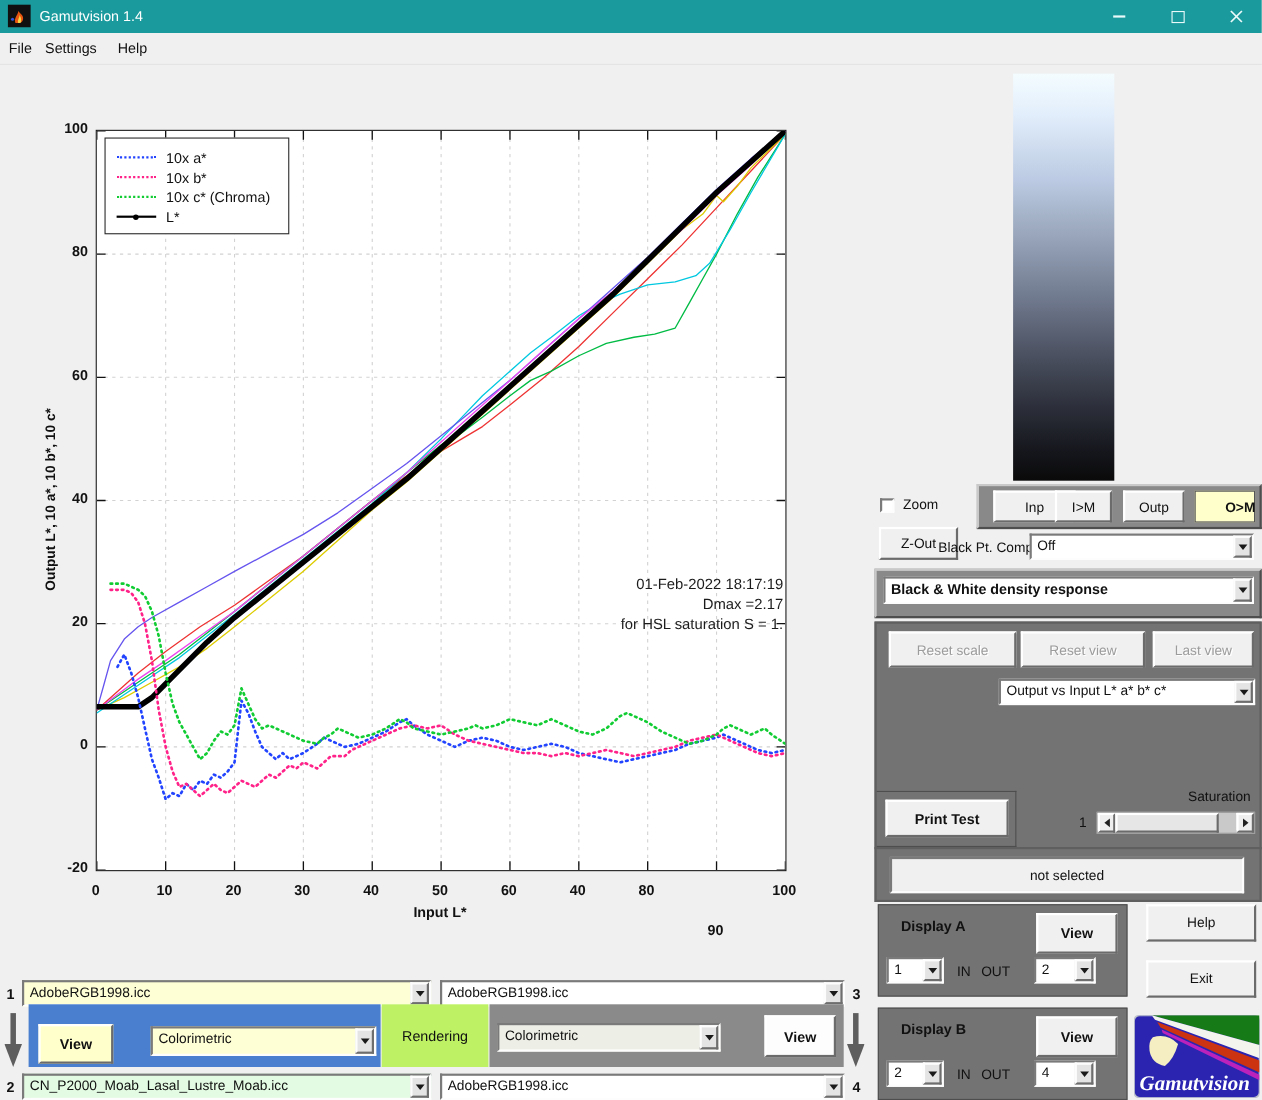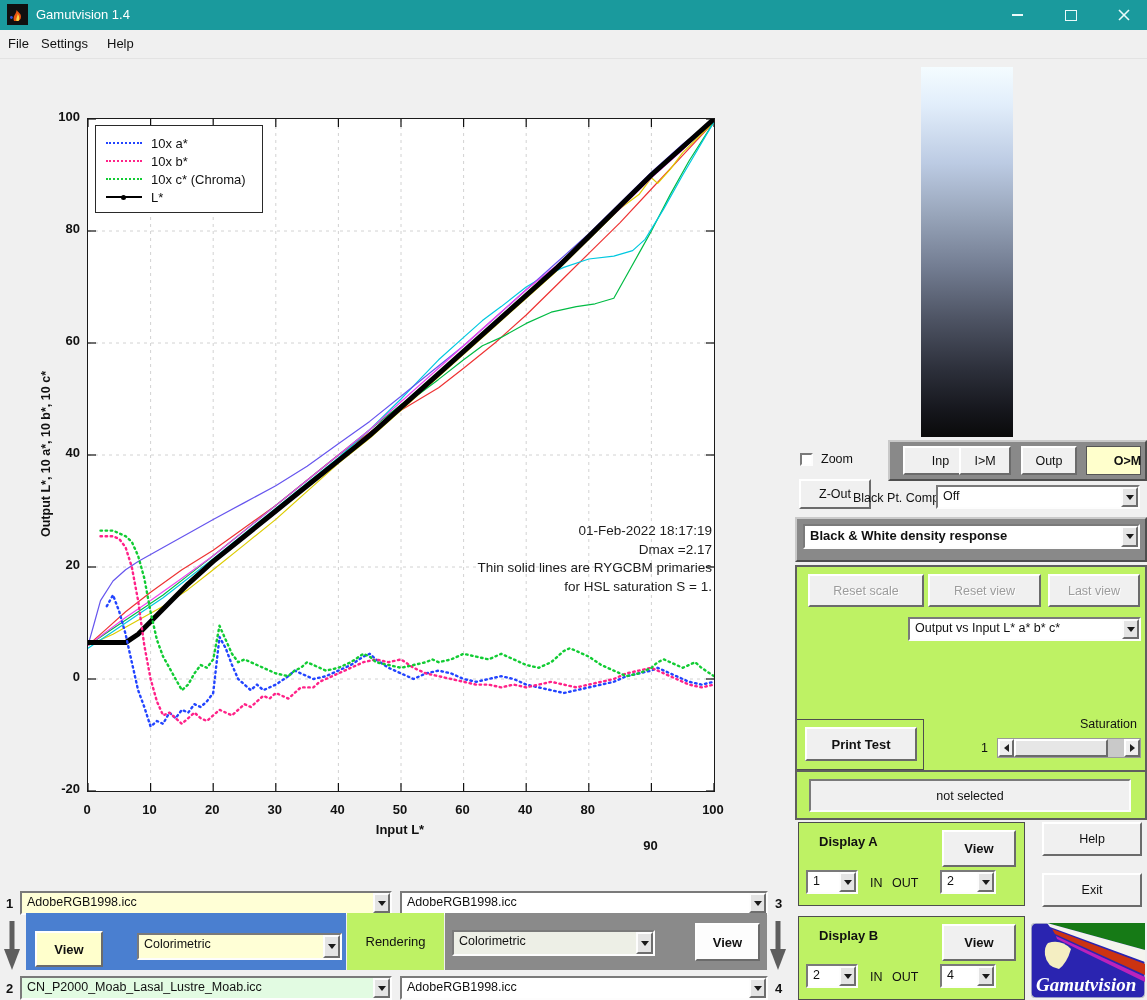--- a/index.html
+++ b/index.html
@@ -38,21 +38,21 @@
        font-family:"Liberation Sans",sans-serif;cursor:default;}
   .btn.bold{font-weight:700;font-size:13px;}
   .btn.disabled{color:#9c9c9c;text-shadow:1px 1px 0 #fff;}
   .btn.sel{background:#ffffcc;font-weight:700;border-color:#555 #555 #555 #555;border-width:1.5px;}
   .dd{position:absolute;background:#fff;border:2px solid;border-color:#7a7a7a #fdfdfd #fdfdfd #7a7a7a;box-sizing:border-box;font-size:12.5px;}
   .dd-text{position:absolute;left:5px;top:2px;right:20px;white-space:nowrap;overflow:hidden;}
   .dd-btn{position:absolute;right:0;top:0;bottom:0;width:17px;background:#e4e4e4;border:2px solid;
           border-color:#fdfdfd #6e6e6e #6e6e6e #fdfdfd;box-sizing:border-box;display:flex;align-items:center;justify-content:center;}
   .dd-tri{width:0;height:0;border-left:4px solid transparent;border-right:4px solid transparent;border-top:5px solid #1a1a1a;}
   .gray-frame{position:absolute;background:#898989;border:2px solid;border-color:#c9c9c9 #4e4e4e #4e4e4e #c9c9c9;box-sizing:border-box;}
-  .panel{position:absolute;background:#bef264;border:2px solid #5f5f5f;box-sizing:border-box;}
+  .panel{position:absolute;background:#737373;border:2px solid #5f5f5f;box-sizing:border-box;}
   .label12{position:absolute;font-size:12.5px;white-space:nowrap;}
   .checkbox{position:absolute;width:13px;height:13px;background:#fff;border:2px solid;border-color:#7a7a7a #fdfdfd #fdfdfd #7a7a7a;box-sizing:border-box;}
   .sunken{position:absolute;background:#f0f0f0;border:2px solid;border-color:#7a7a7a #fdfdfd #fdfdfd #7a7a7a;box-sizing:border-box;}
   .arrow-down-svg{position:absolute;width:16px;height:50px;}
   .slider{position:absolute;height:20px;background:#c9c9c9;border:1px solid #9a9a9a;box-sizing:border-box;}
   .slider .sbtn{position:absolute;top:0;width:16px;height:18px;background:#efefef;border:2px solid;border-color:#fff #6b6b6b #6b6b6b #fff;box-sizing:border-box;display:flex;align-items:center;justify-content:center;}
   .slider .thumb{position:absolute;left:16px;top:0;width:94px;height:18px;background:#e6e6e6;border:2px solid;border-color:#fff #6b6b6b #6b6b6b #fff;box-sizing:border-box;}
   .tri-l{width:0;height:0;border-top:4px solid transparent;border-bottom:4px solid transparent;border-right:5px solid #222;}
   .tri-r{width:0;height:0;border-top:4px solid transparent;border-bottom:4px solid transparent;border-left:5px solid #222;}
   .rownum{position:absolute;font-size:13px;font-weight:700;}
@@ -197,21 +197,20 @@
       <span class="legend-sample" style="border-top: 2.2px solid rgb(0, 0, 0);">
           <span class="legend-dot" style="display: block; background: rgb(0, 0, 0);"></span>
         </span>
       <span>L*</span>
     </div>
   </div>
 
   <div id="annotation">
     <div>01-Feb-2022 18:17:19</div>
     <div>Dmax =2.17</div>
-    <div>Thin solid lines are RYGCBM primaries</div>
     <div>for HSL saturation S = 1.</div>
   </div>
 </div>
 
 <div id="gradbar"></div>
 
 <span class="checkbox" style="left:800px;top:453px;"></span>
 <span class="label12" style="left:821px;top:452px;">Zoom</span>
 
 <div class="gray-frame" style="left:888px;top:440px;width:259px;height:41px;"></div>

